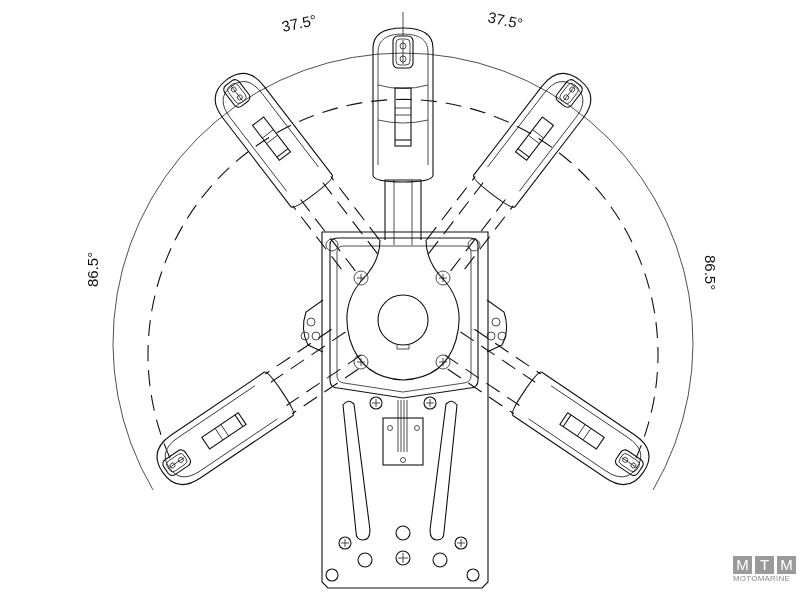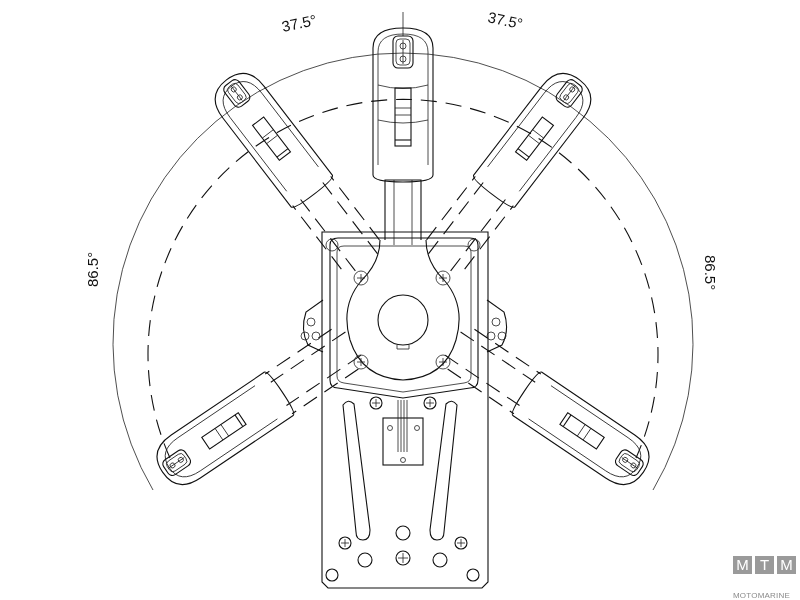--- a/index.html
+++ b/index.html
@@ -5,21 +5,21 @@
   html,body{margin:0;padding:0;background:#ffffff;}
   body{width:800px;height:600px;overflow:hidden;position:relative;font-family:"Liberation Sans",sans-serif;}
   #drawing{position:absolute;left:0;top:0;width:800px;height:600px;}
   .ln{fill:none;stroke:#111;stroke-width:1.1;}
   .thin{fill:none;stroke:#222;stroke-width:0.8;}
   .dash{fill:none;stroke:#111;stroke-width:1.1;stroke-dasharray:16 9;}
   .dimtext{font-family:"Liberation Sans",sans-serif;font-size:15px;fill:#111;}
   .logo{position:absolute;left:733px;top:556px;width:66px;}
   .logo-boxes{display:flex;gap:3px;}
   .logo-box{width:19px;height:18px;background:#9a9a9a;color:#fff;font-family:"Liberation Sans",sans-serif;font-size:15px;line-height:18px;text-align:center;}
-  .logo-sub{font-family:"Liberation Sans",sans-serif;font-size:8px;color:#8a8a8a;letter-spacing:0.2px;margin-top:17px;}
+  .logo-sub{font-family:"Liberation Sans",sans-serif;font-size:8px;color:#8a8a8a;letter-spacing:0.2px;margin-top:0;}
 </style>
 </head>
 <body>
 
 <svg id="drawing" viewBox="0 0 800 600" xmlns="http://www.w3.org/2000/svg">
   <defs>
 
     <g id="handle-arm">
 
       <line class="dash" x1="-14" y1="-60" x2="-14" y2="-150"></line>

